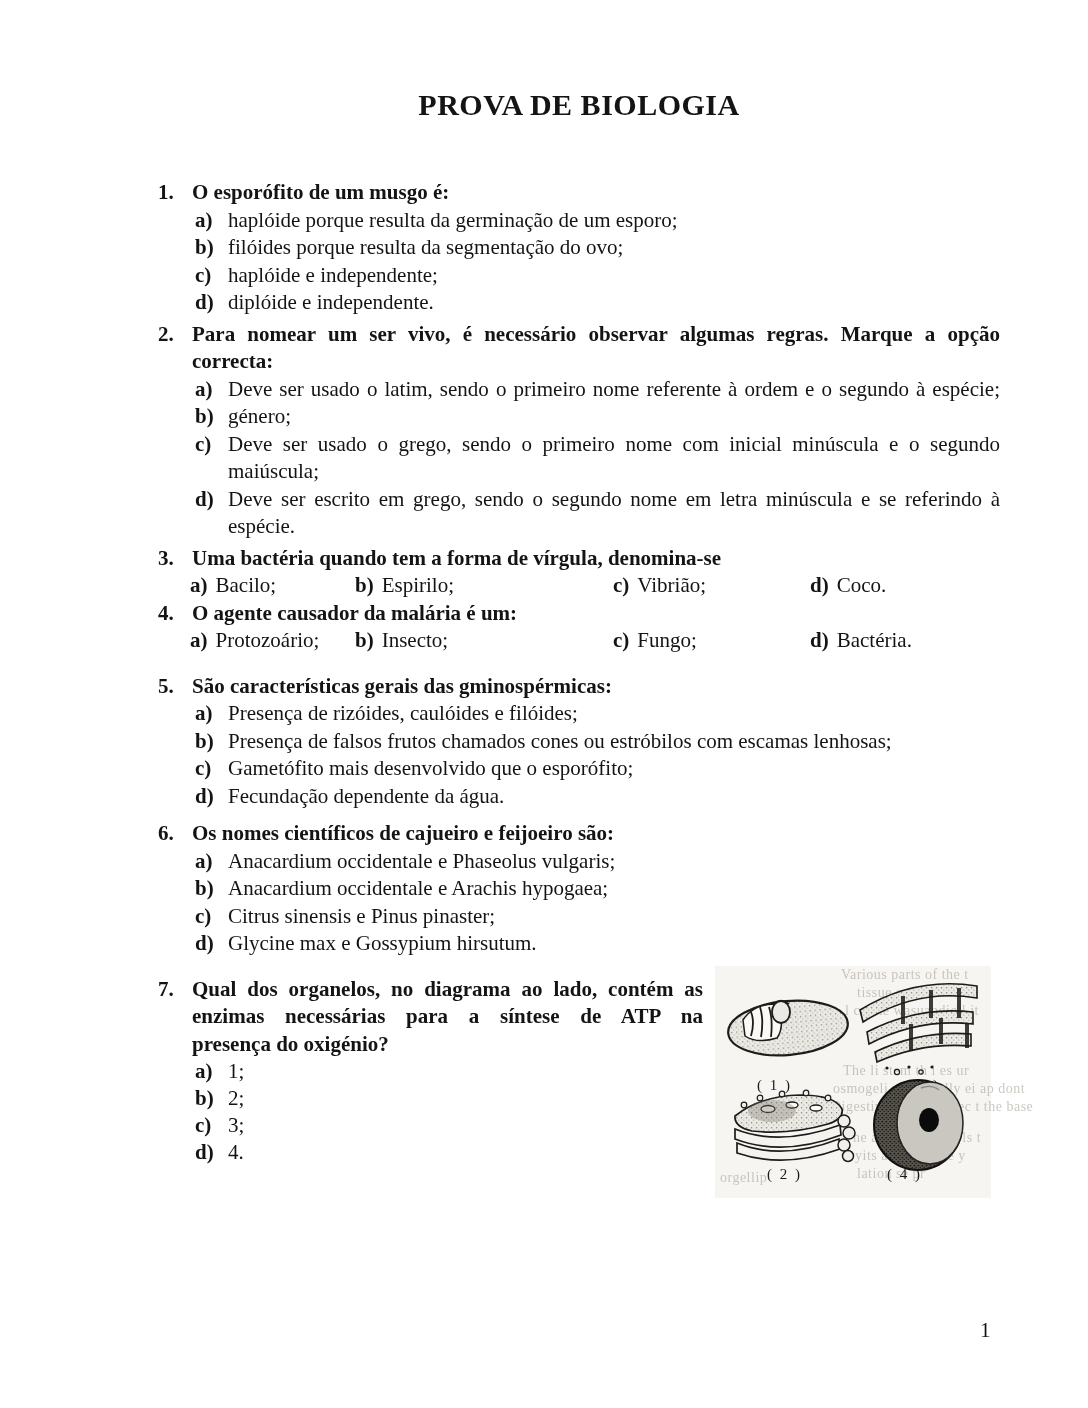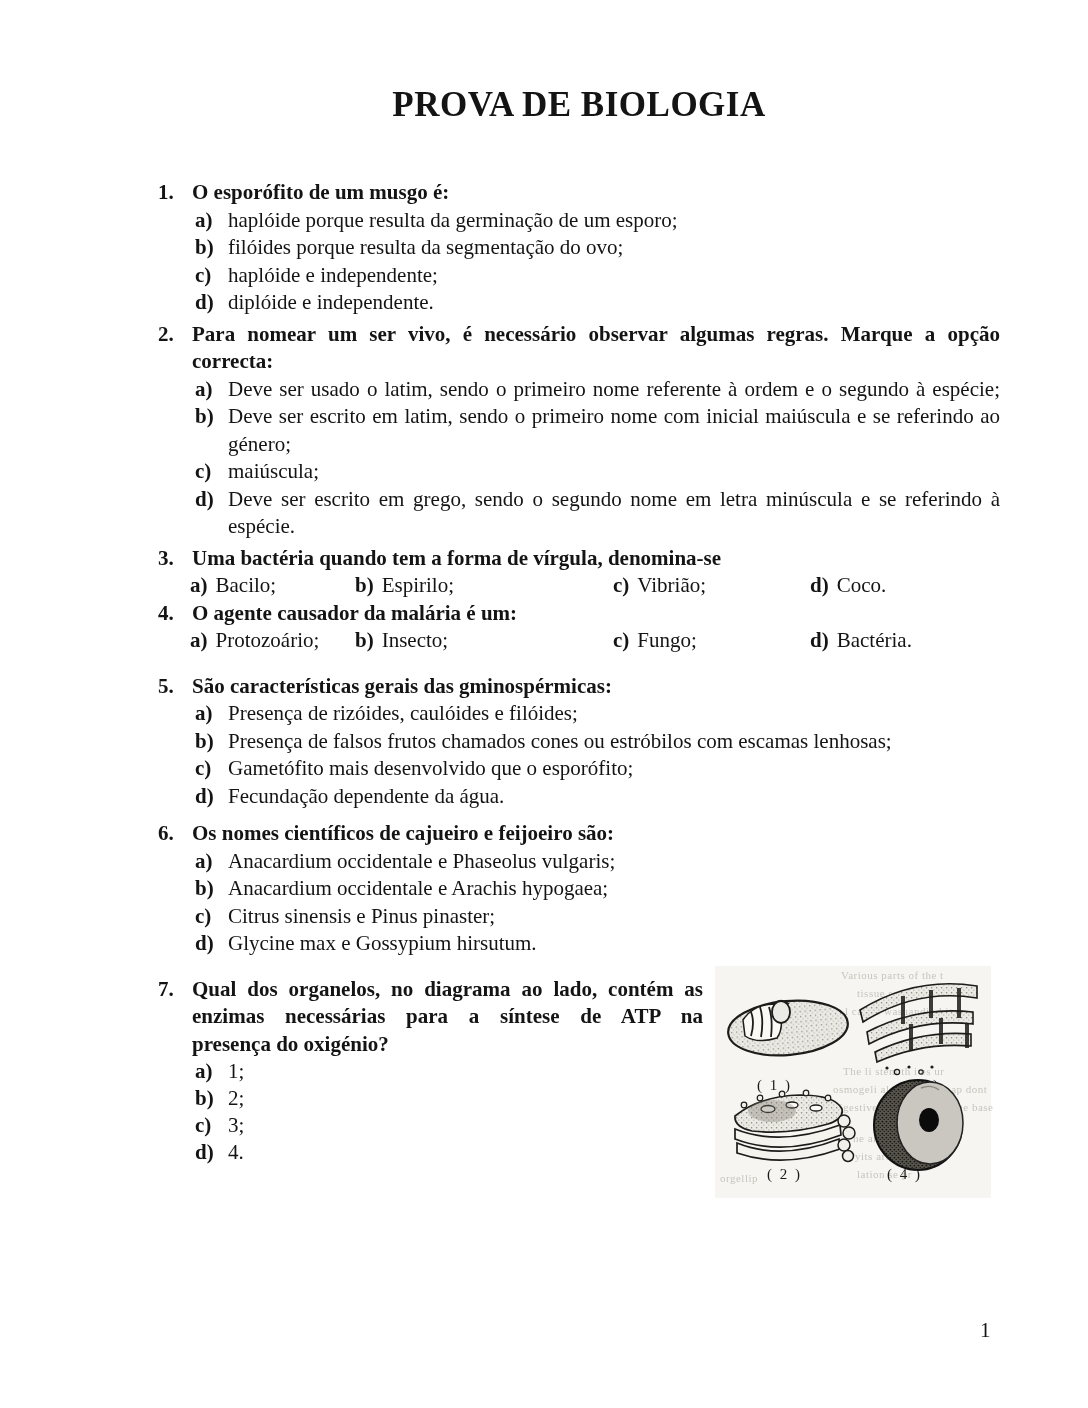--- a/index.html
+++ b/index.html
@@ -5,21 +5,21 @@
   html,body { margin:0; padding:0; }
   body {
     width:1088px; height:1408px; position:relative;
     background:#ffffff; overflow:hidden;
     font-family:"Liberation Serif", serif;
     font-size:21px; line-height:27.5px; color:#141414;
   }
   .content { position:absolute; left:158px; top:0; width:842px; }
   .title {
     margin-top:88px; margin-bottom:57px; text-align:center;
-    font-weight:bold; font-size:35px; line-height:34px; letter-spacing:0.5px;
+    font-weight:bold; font-size:30px; line-height:34px; letter-spacing:0.5px;
   }
   .q { position:relative; }
   #q1{ margin-bottom:4px; } #q2{ margin-bottom:4px; } #q3{ }
   #q4{ margin-bottom:18px; } #q5{ margin-bottom:10px; } #q6{ margin-bottom:18px; }
   .qh { font-weight:bold; }
   .num { display:inline-block; width:34px; }
   .j { text-align:justify; text-align-last:justify; }
   .cont { margin-left:34px; }
   .opt { position:relative; padding-left:70px; }
   .opt .lt { position:absolute; left:37px; top:0; font-weight:bold; }
@@ -30,21 +30,21 @@
   
   .q7wrap { display:flex; align-items:flex-start; }
   .q7left { width:545px; }
   .q7left .opt { line-height:27px; }
   .fig {
     width:276px; height:232px; margin-left:12px; margin-top:-10px;
     position:relative; background:#f6f5f2;
   }
   .fig svg { position:absolute; left:0; top:0; }
   .bleed {
-    position:absolute; font-size:11px; line-height:12px; color:#a29c8f;
+    position:absolute; font-size:14px; line-height:12px; color:#a29c8f;
     opacity:0.55; filter:blur(0.4px); white-space:nowrap; letter-spacing:0.5px;
   }
   .b0{left:126px; top:3px;}  .b1{left:142px; top:21px;}  .b2{left:130px; top:39px;}
   .b3{left:128px; top:99px;} .b4{left:118px; top:117px;} .b5{left:116px; top:135px;}
   .b6{left:138px; top:166px;}.b7{left:140px; top:184px;} .b8{left:142px; top:202px;}
   .b9{left:5px;  top:206px;text-align:right;}
   .figlabel { font-size:15px; letter-spacing:2px; fill:#1a1a1a; font-family:"Liberation Serif", serif; }
   .pagenum { position:absolute; left:980px; top:1317px; }
 </style>
 </head>
@@ -68,25 +68,25 @@
     <div class="qh j">
       <span class="num">2.</span><span>Para nomear um ser vivo, é necessário observar algumas regras. Marque a opção</span>
     </div>
     <div class="qh cont">correcta:</div>
     <div class="opt">
       <span class="lt">a)</span>
       <div class="j">Deve ser usado o latim, sendo o primeiro nome referente à ordem e o segundo à espécie;</div>
     </div>
     <div class="opt">
       <span class="lt">b)</span>
-      <div class="j">Deve ser escrito em latim, sendo o primeiro nome com inicial maiúscula e se referindo ao</div>
       <div>género;</div>
     </div>
     <div class="opt">
       <span class="lt">c)</span>
+      <div class="j">Deve ser usado o grego, sendo o primeiro nome com inicial minúscula e o segundo</div>
       <div>maiúscula;</div>
     </div>
     <div class="opt">
       <span class="lt">d)</span>
       <div class="j">Deve ser escrito em grego, sendo o segundo nome em letra minúscula e se referindo à</div>
       <div>espécie.</div>
     </div>
   </div>
 
   <div class="q" id="q3">

